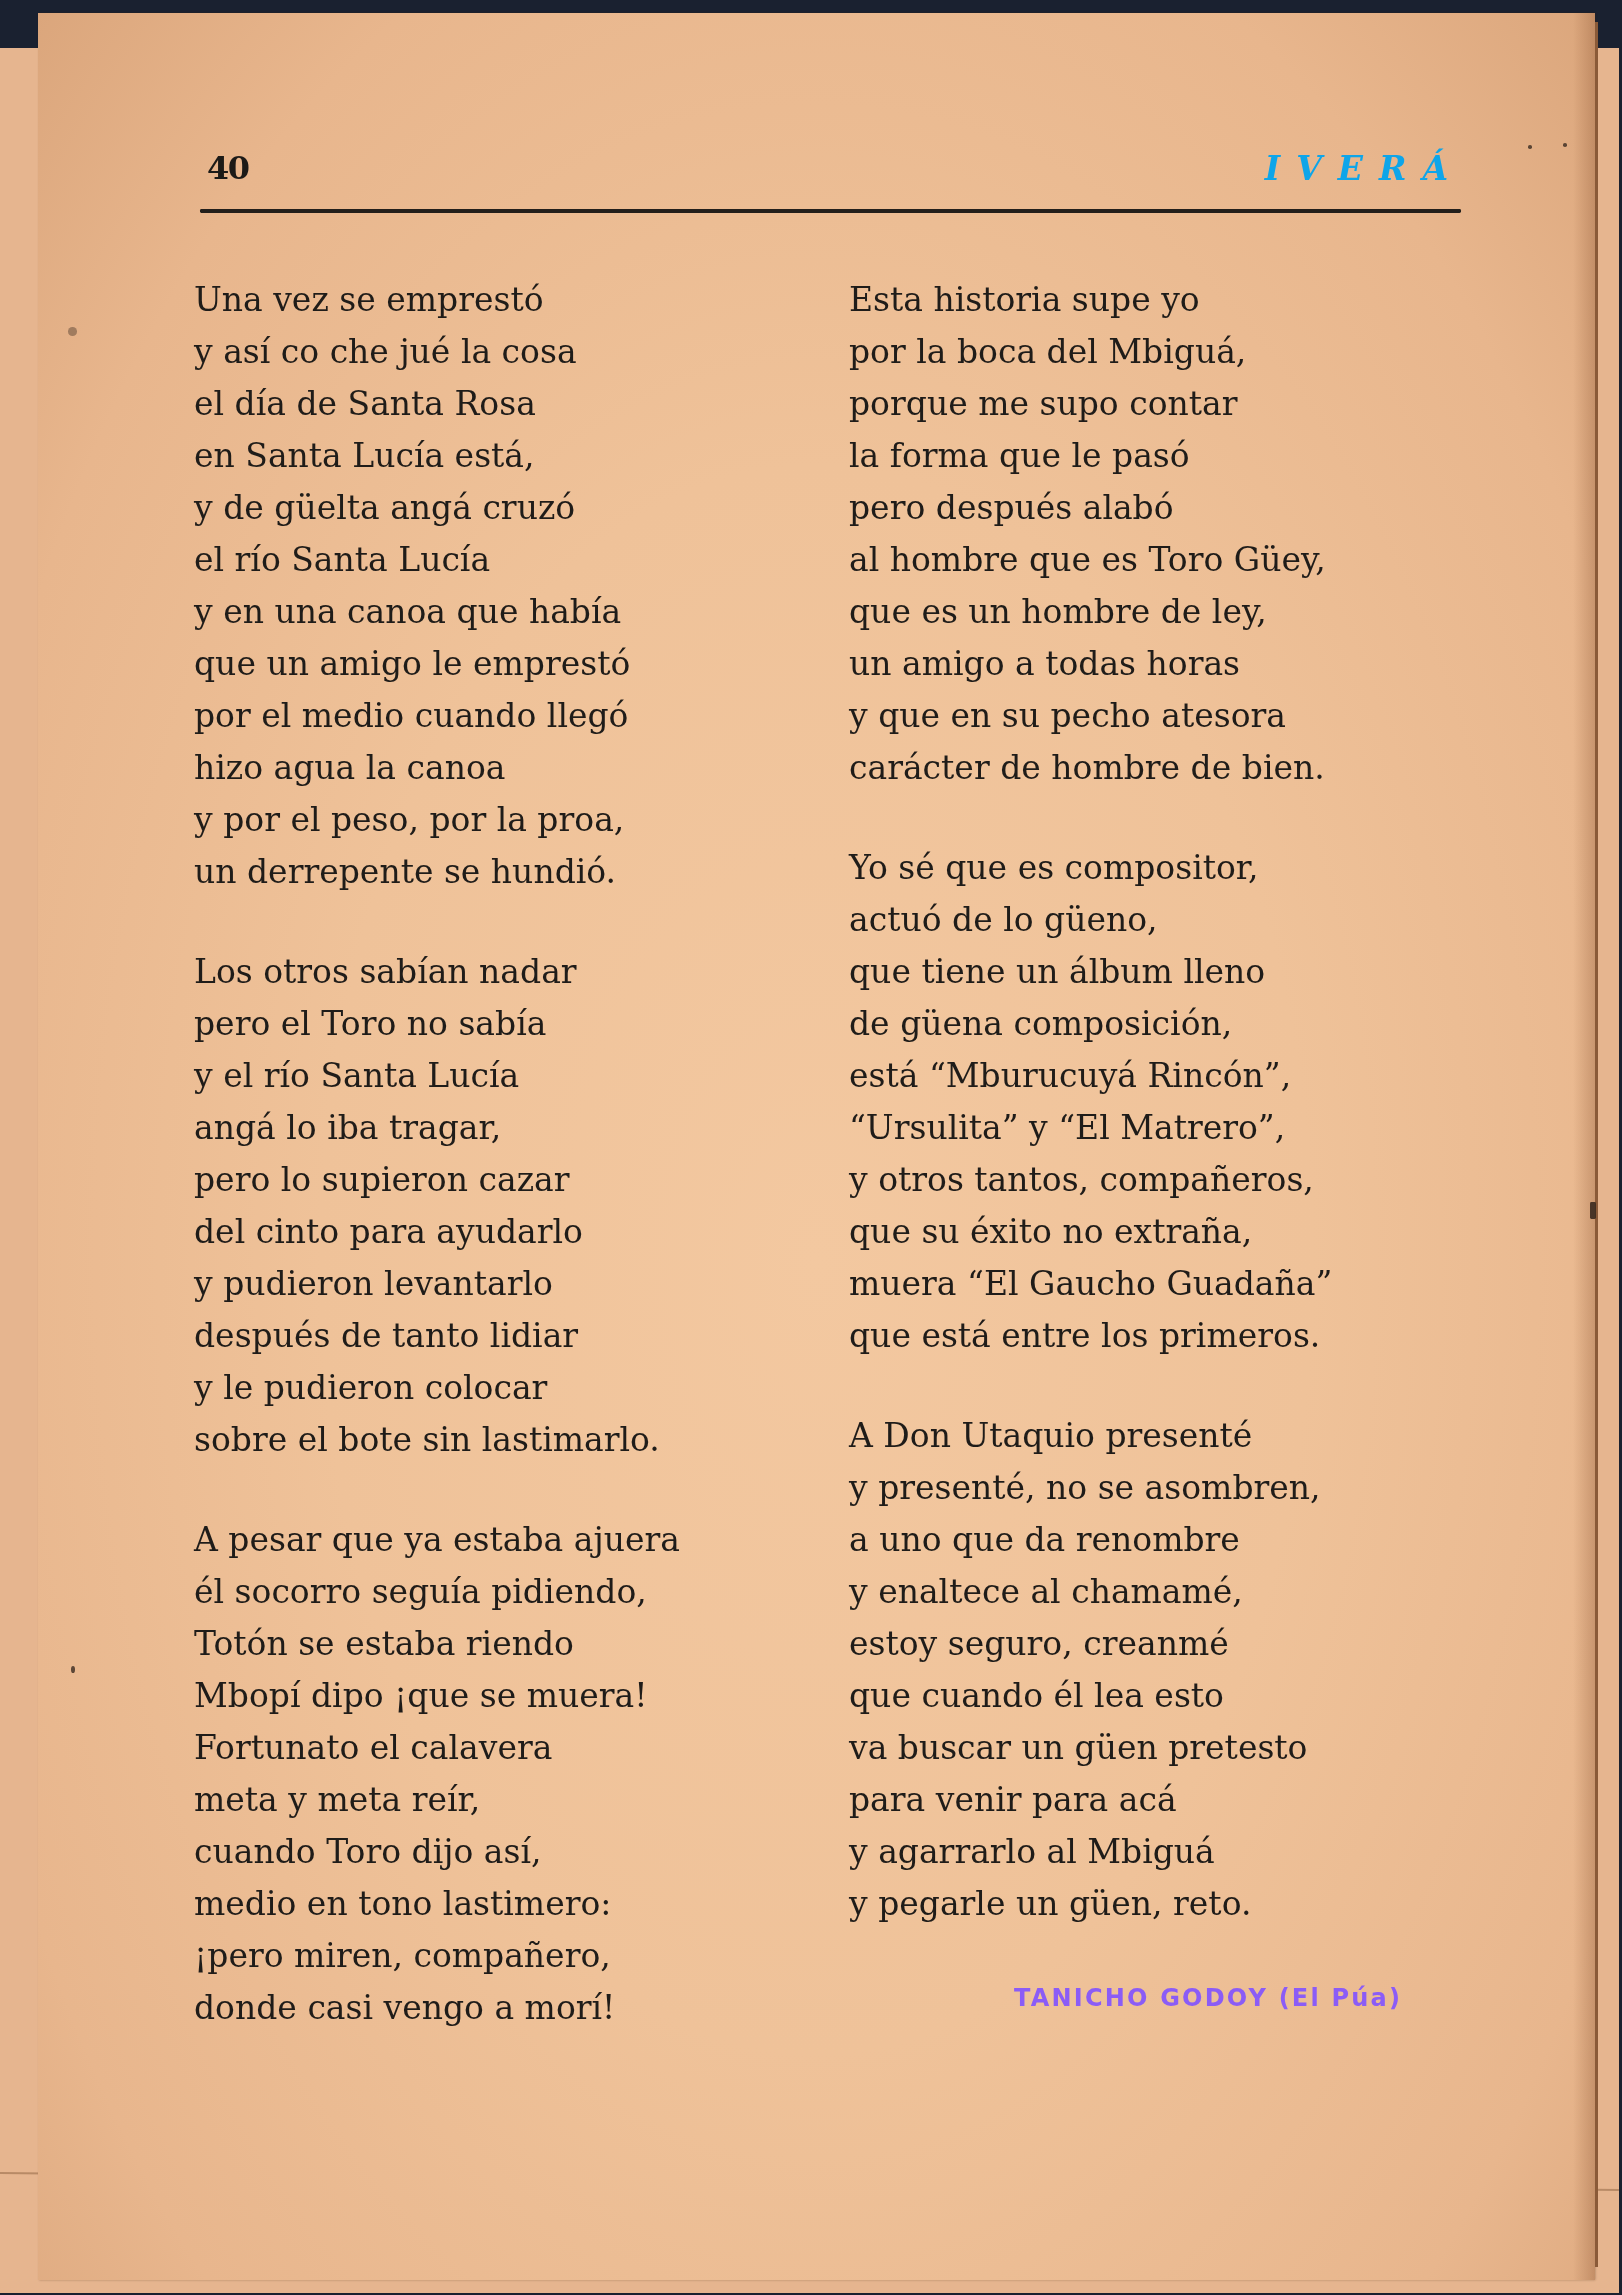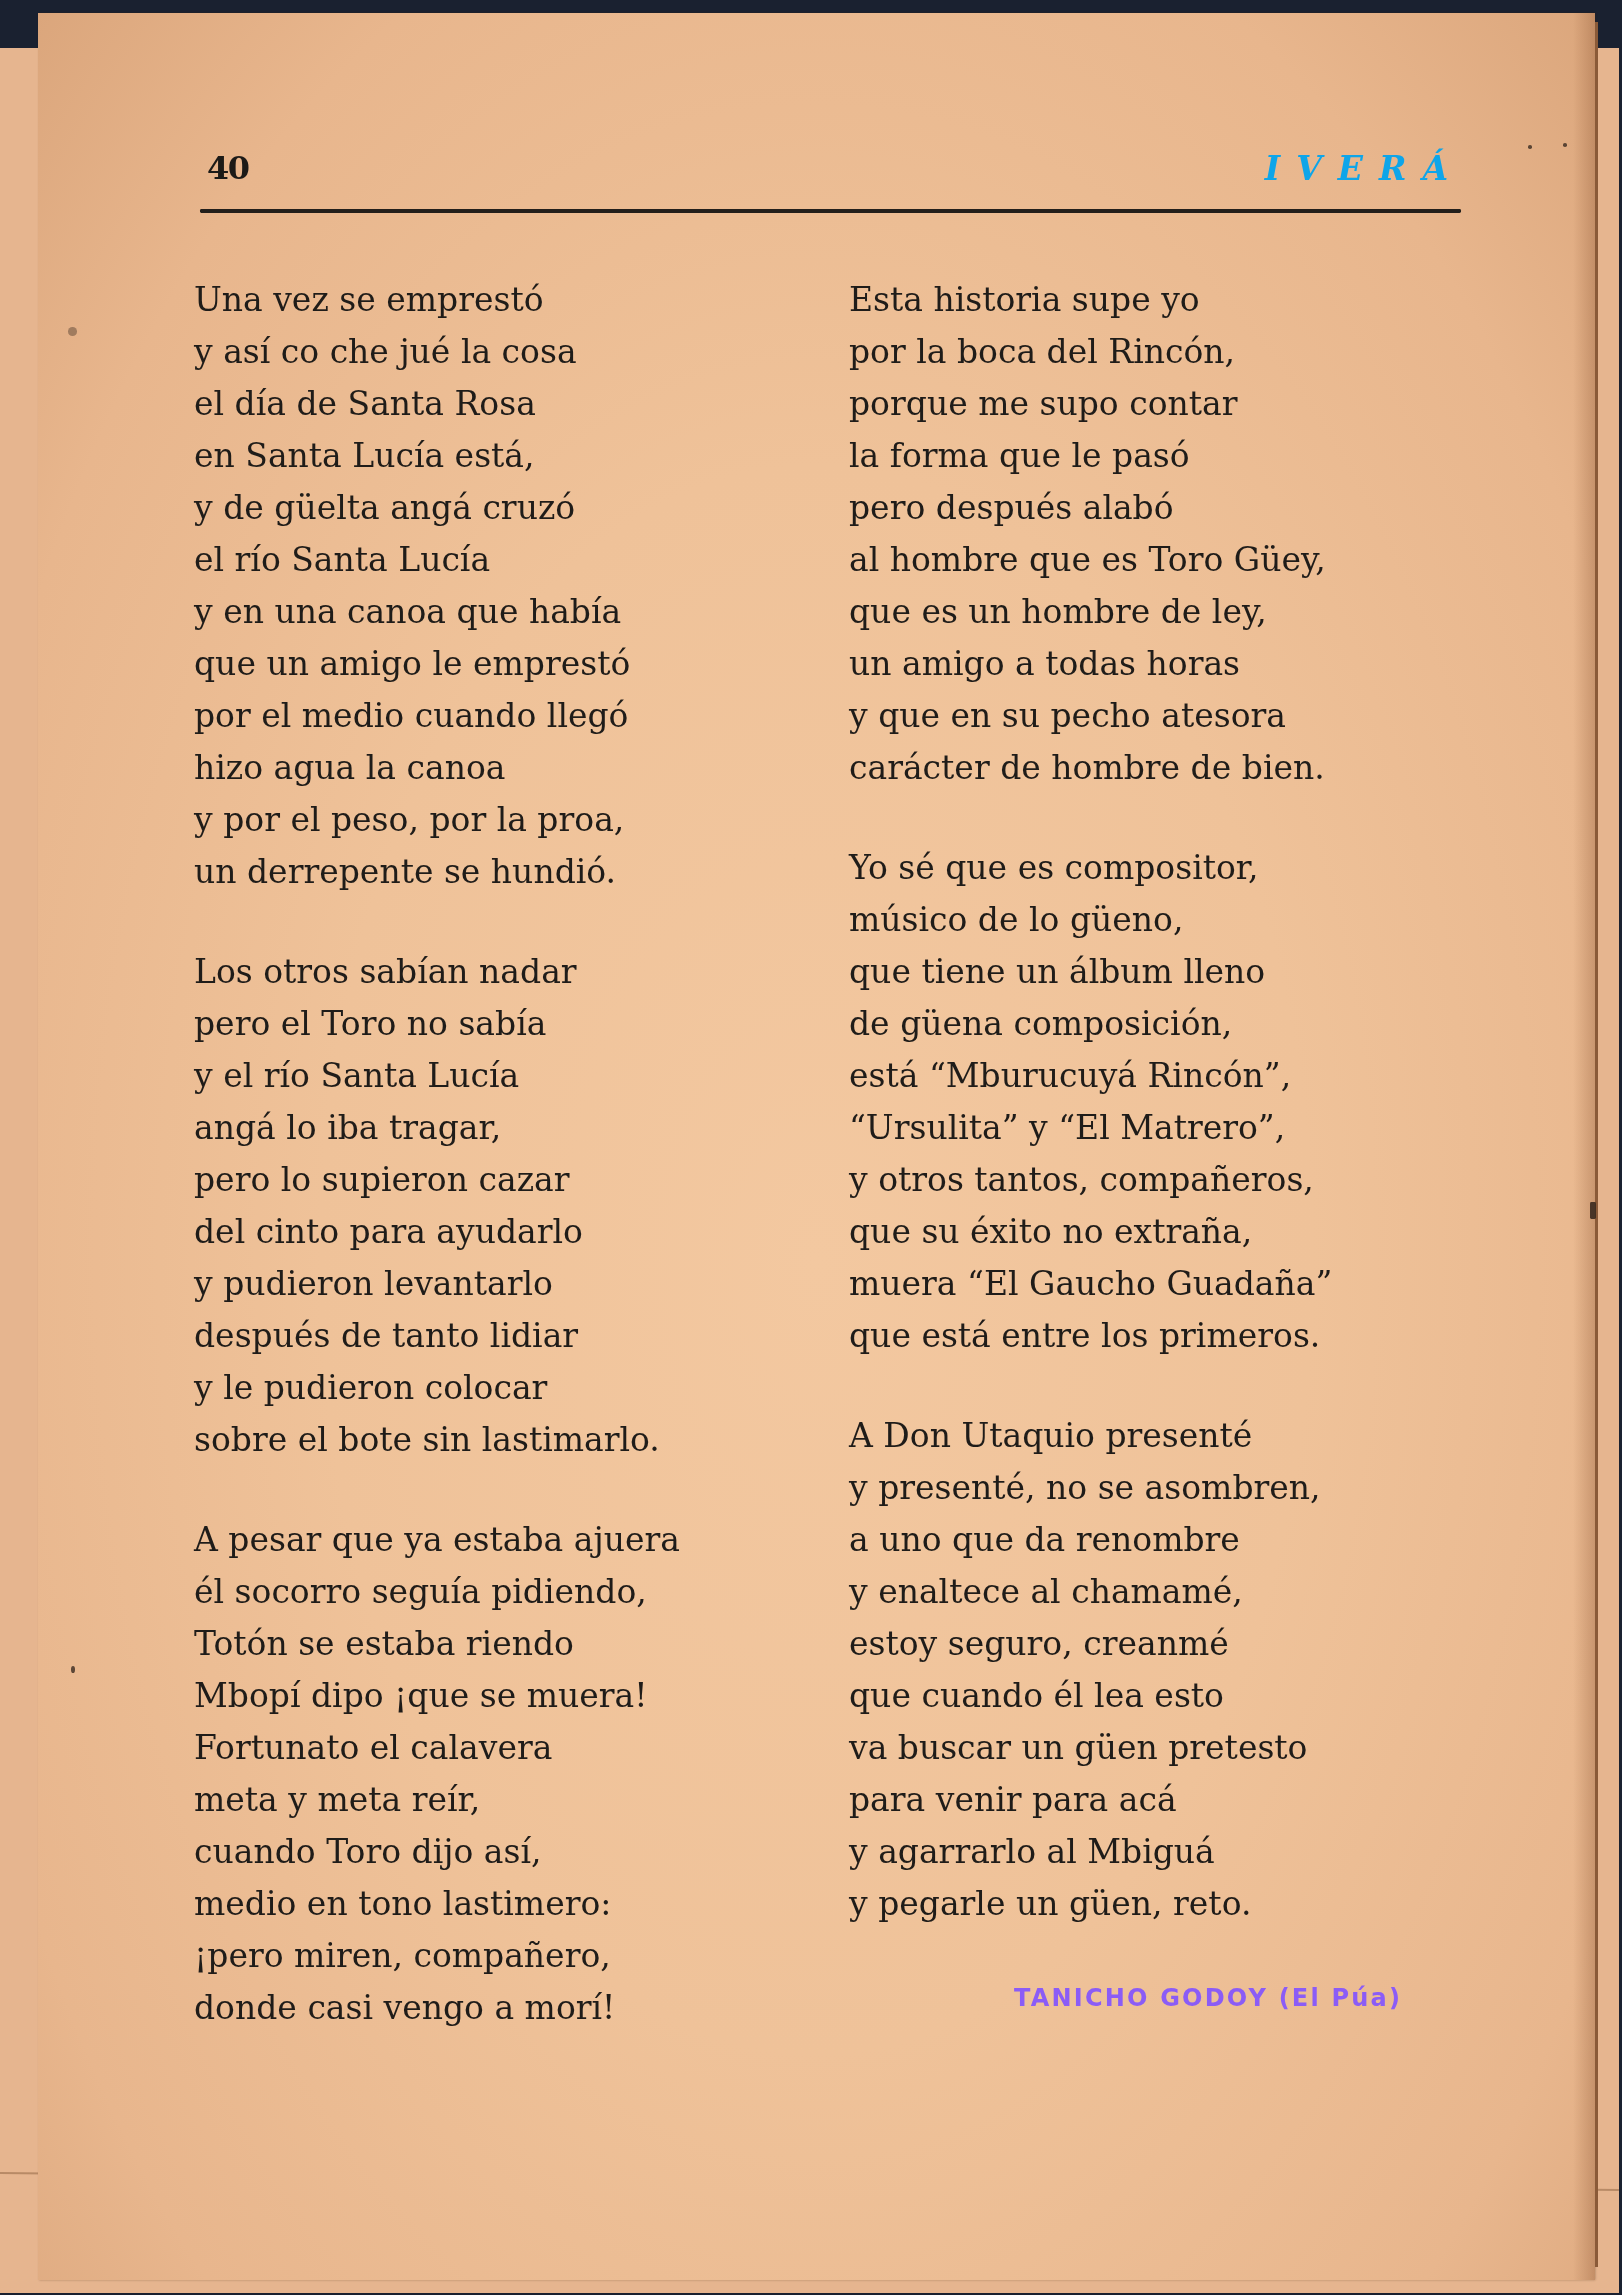--- a/index.html
+++ b/index.html
@@ -119,33 +119,33 @@
     <span class="line">cuando Toro dijo así,</span>
     <span class="line">medio en tono lastimero:</span>
     <span class="line">¡pero miren, compañero,</span>
     <span class="line">donde casi vengo a morí!</span>
   </div>
 </div>
 
 <div class="column col-right">
   <div class="stanza">
     <span class="line">Esta historia supe yo</span>
-    <span class="line">por la boca del Rincón,</span>
+    <span class="line">por la boca del Mbiguá,</span>
     <span class="line">porque me supo contar</span>
     <span class="line">la forma que le pasó</span>
     <span class="line">pero después alabó</span>
     <span class="line">al hombre que es Toro Güey,</span>
     <span class="line">que es un hombre de ley,</span>
     <span class="line">un amigo a todas horas</span>
     <span class="line">y que en su pecho atesora</span>
     <span class="line">carácter de hombre de bien.</span>
   </div>
   <div class="stanza">
     <span class="line">Yo sé que es compositor,</span>
-    <span class="line">músico de lo güeno,</span>
+    <span class="line">actuó de lo güeno,</span>
     <span class="line">que tiene un álbum lleno</span>
     <span class="line">de güena composición,</span>
     <span class="line">está “Mburucuyá Rincón”,</span>
     <span class="line">“Ursulita” y “El Matrero”,</span>
     <span class="line">y otros tantos, compañeros,</span>
     <span class="line">que su éxito no extraña,</span>
     <span class="line">muera “El Gaucho Guadaña”</span>
     <span class="line">que está entre los primeros.</span>
   </div>
   <div class="stanza">

